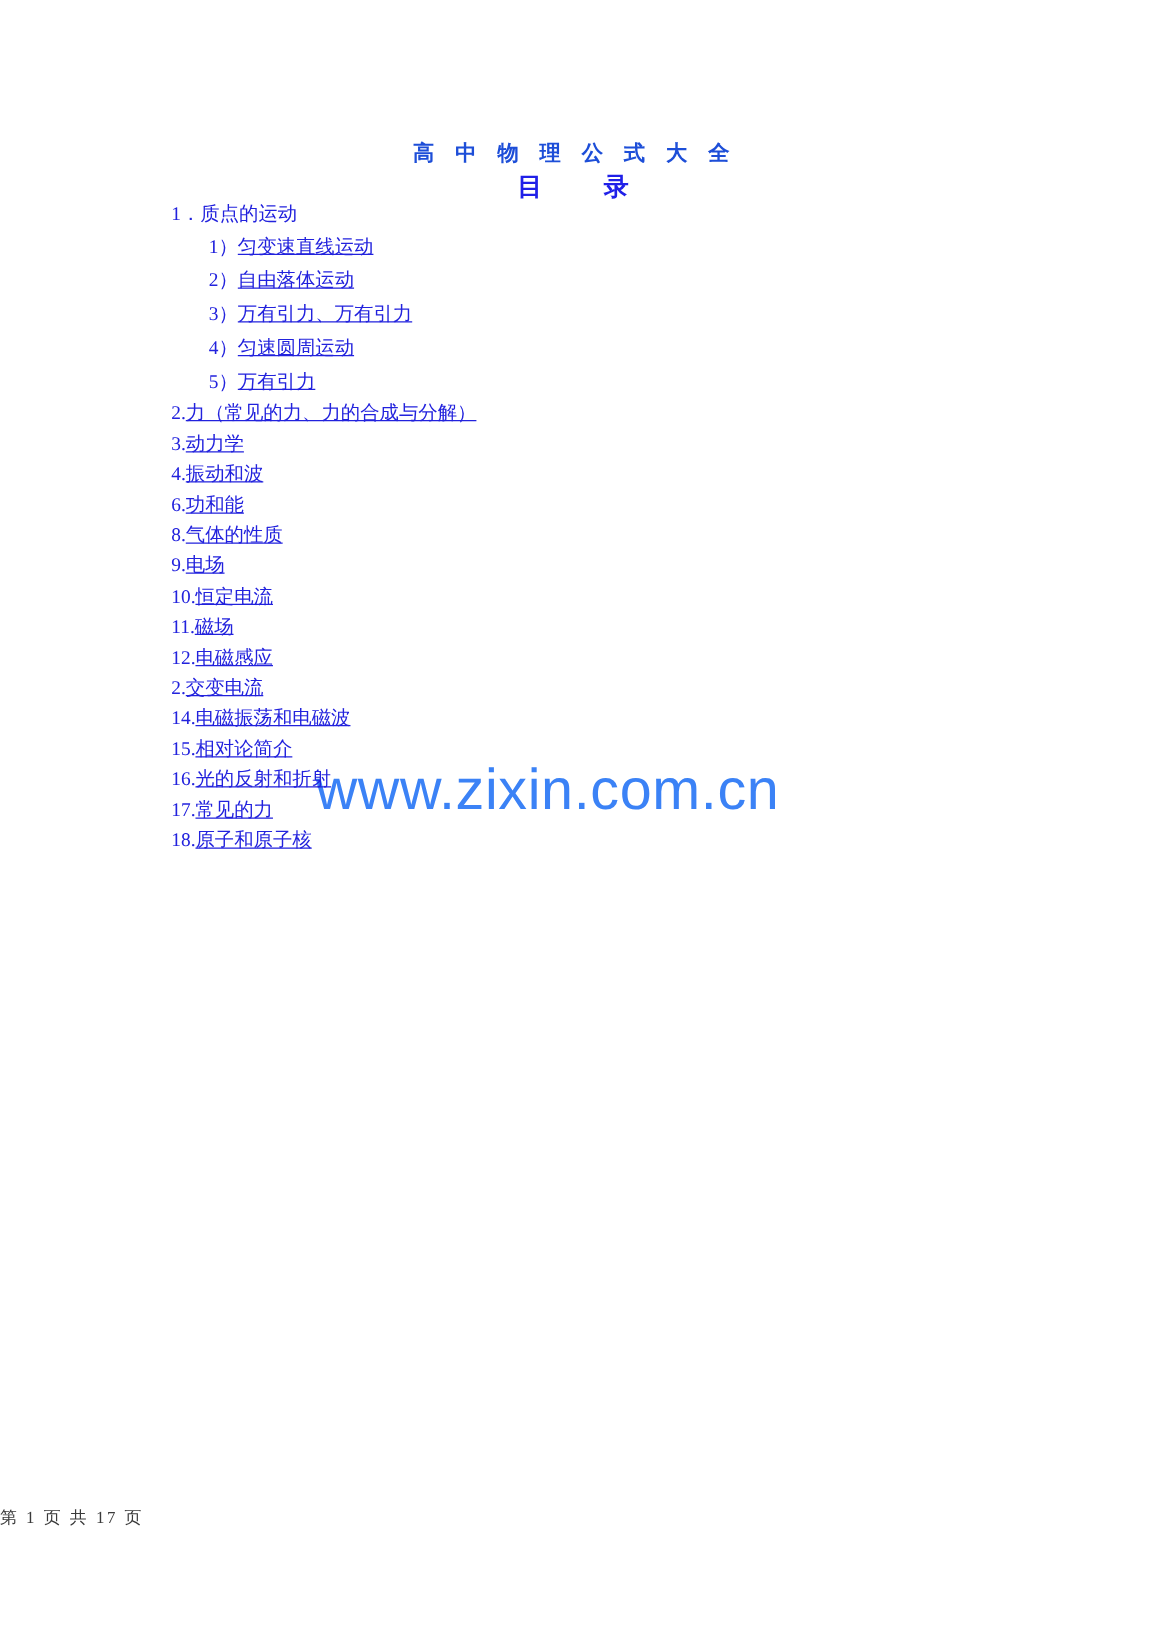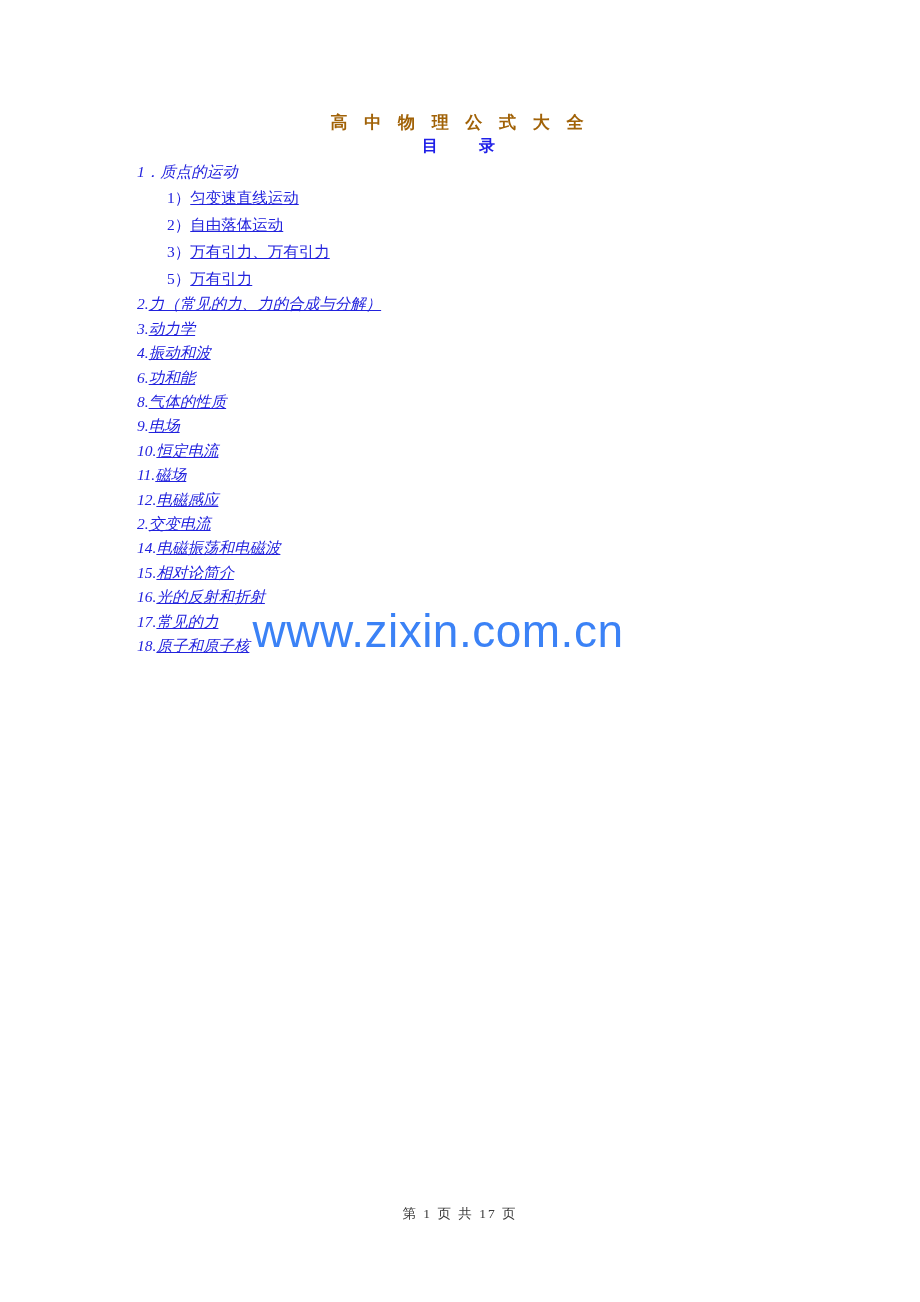--- a/index.html
+++ b/index.html
@@ -44,31 +44,31 @@
   .doc-title {
     position: absolute;
     left: 0;
     top: 111px;
     width: 920px;
     text-align: center;
     font-family: "Liberation Sans", "DejaVu Sans", sans-serif;
     font-size: 17px;
     font-weight: bold;
     letter-spacing: 6px;
-    color: #a16207;
+    color: #1d4ed8;
     z-index: 2;
   }
   .doc-subtitle {
     position: absolute;
     left: 0;
     top: 136px;
     width: 920px;
     text-align: center;
     font-family: "Liberation Sans", "DejaVu Sans", sans-serif;
-    font-size: 16px;
+    font-size: 20px;
     font-weight: bold;
     letter-spacing: 3px;
     color: #2020e8;
     z-index: 2;
   }
 
   
   .toc {
     position: absolute;
     left: 137px;
@@ -83,21 +83,20 @@
     white-space: nowrap;
   }
   .toc-line .num {
     font-family: "Liberation Serif", "DejaVu Serif", serif;
   }
   .toc-line .txt {
     font-family: "Liberation Serif", "DejaVu Serif", serif;
   }
   .toc-line.lv1 {
     padding-left: 0;
-    font-style: italic;
   }
   .toc-line.lv2 {
     padding-left: 30px;
     line-height: 27px;
   }
   .link {
     text-decoration: underline;
     text-underline-offset: 1px;
     color: #2222dd;
     cursor: pointer;
@@ -106,21 +105,21 @@
     text-decoration: none;
     color: #2222dd;
   }
 
   
   .footer {
     position: absolute;
     left: 0;
     top: 1205px;
     width: 920px;
-    text-align: center;
+    text-align: left;
     font-family: "Liberation Serif", "DejaVu Serif", serif;
     font-size: 13.5px;
     letter-spacing: 2px;
     color: #3a3a3a;
     z-index: 2;
   }
 </style>
 </head>
 <body>
 
@@ -130,20 +129,21 @@
 
   <div class="doc-title">高 中 物 理 公 式 大 全</div>
 
   <div class="doc-subtitle">目　　录</div>
 
   <div class="toc" id="toc-container">
       <div class="toc-line lv1"><span class="num">1．</span><span class="txt plain">质点的运动</span></div>
       <div class="toc-line lv2"><span class="num">1）</span><span class="txt link">匀变速直线运动</span></div>
       <div class="toc-line lv2"><span class="num">2）</span><span class="txt link">自由落体运动</span></div>
       <div class="toc-line lv2"><span class="num">3）</span><span class="txt link">万有引力、万有引力</span></div>
+      <div class="toc-line lv2"><span class="num">4）</span><span class="txt link">匀速圆周运动</span></div>
       <div class="toc-line lv2"><span class="num">5）</span><span class="txt link">万有引力</span></div>
       <div class="toc-line lv1"><span class="num">2.</span><span class="txt link">力（常见的力、力的合成与分解）</span></div>
       <div class="toc-line lv1"><span class="num">3.</span><span class="txt link">动力学</span></div>
       <div class="toc-line lv1"><span class="num">4.</span><span class="txt link">振动和波</span></div>
       <div class="toc-line lv1"><span class="num">6.</span><span class="txt link">功和能</span></div>
       <div class="toc-line lv1"><span class="num">8.</span><span class="txt link">气体的性质</span></div>
       <div class="toc-line lv1"><span class="num">9.</span><span class="txt link">电场</span></div>
       <div class="toc-line lv1"><span class="num">10.</span><span class="txt link">恒定电流</span></div>
       <div class="toc-line lv1"><span class="num">11.</span><span class="txt link">磁场</span></div>
       <div class="toc-line lv1"><span class="num">12.</span><span class="txt link">电磁感应</span></div>

